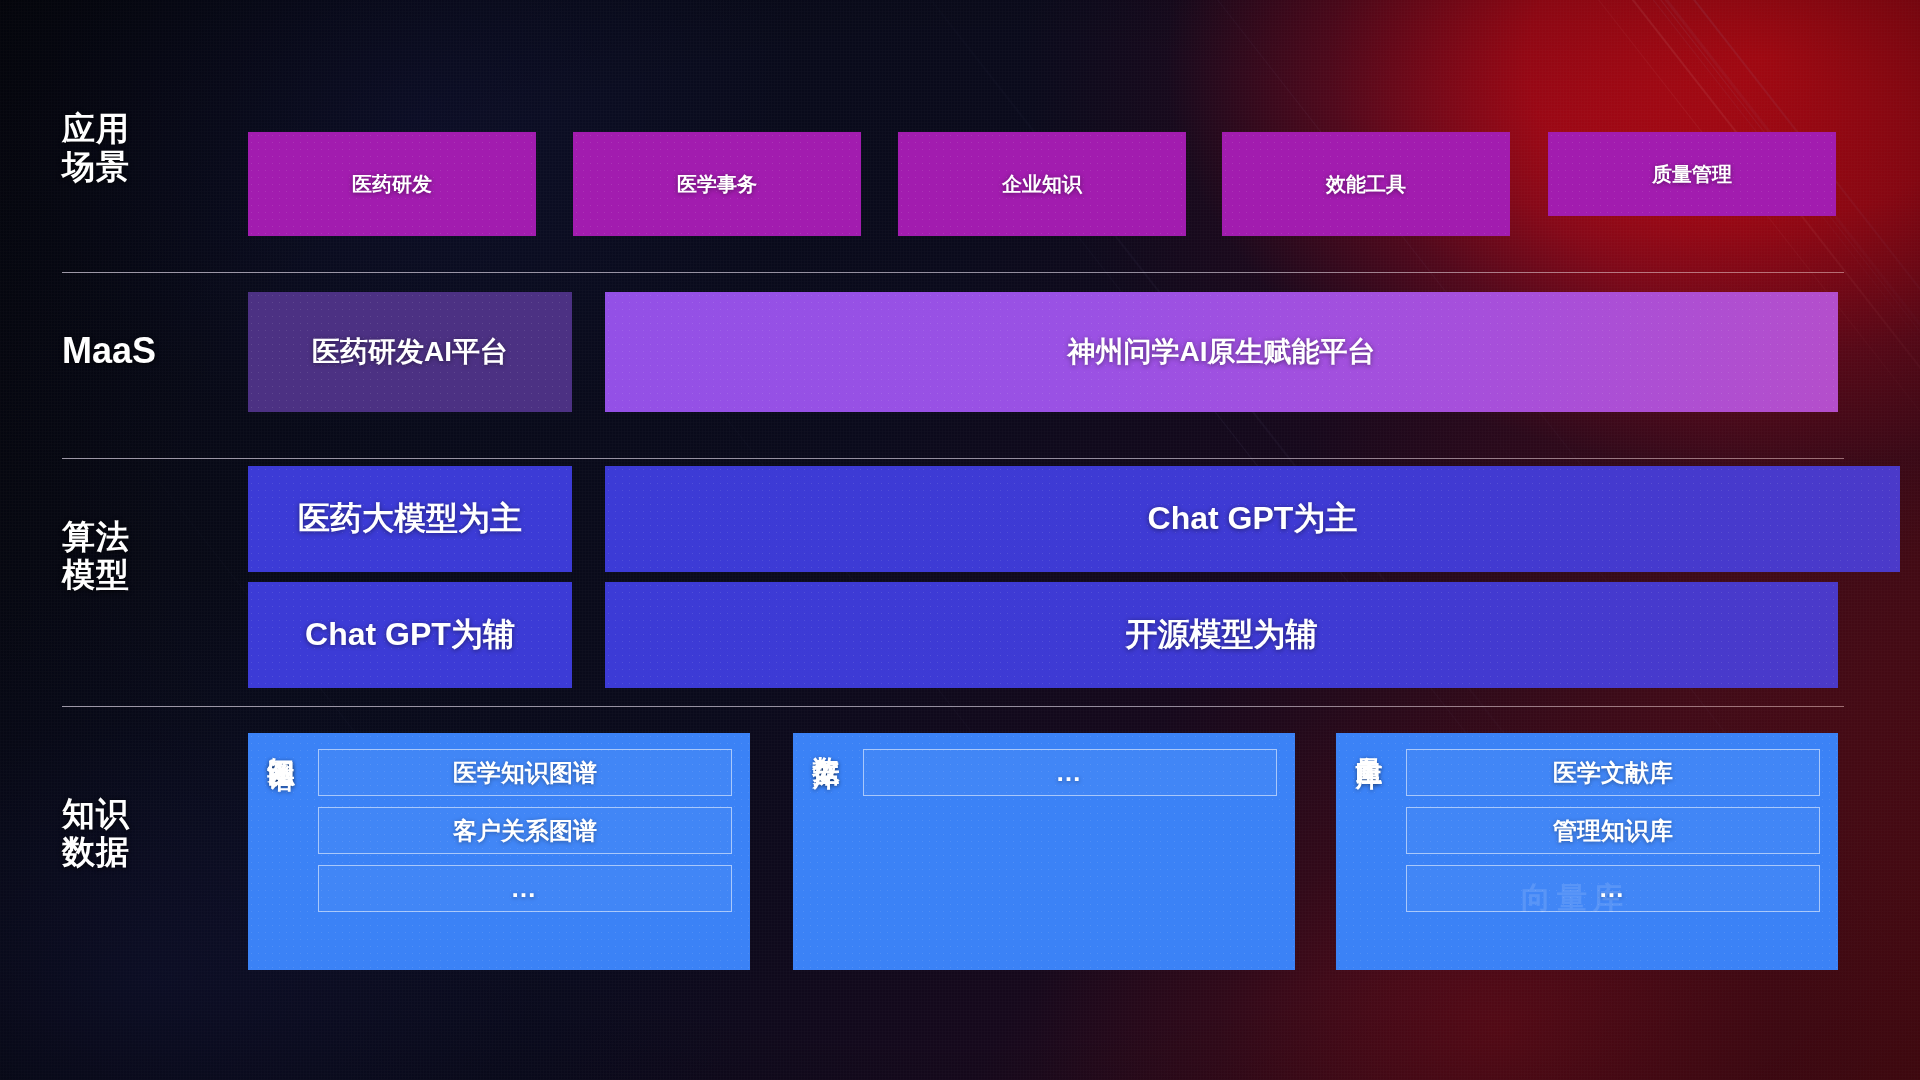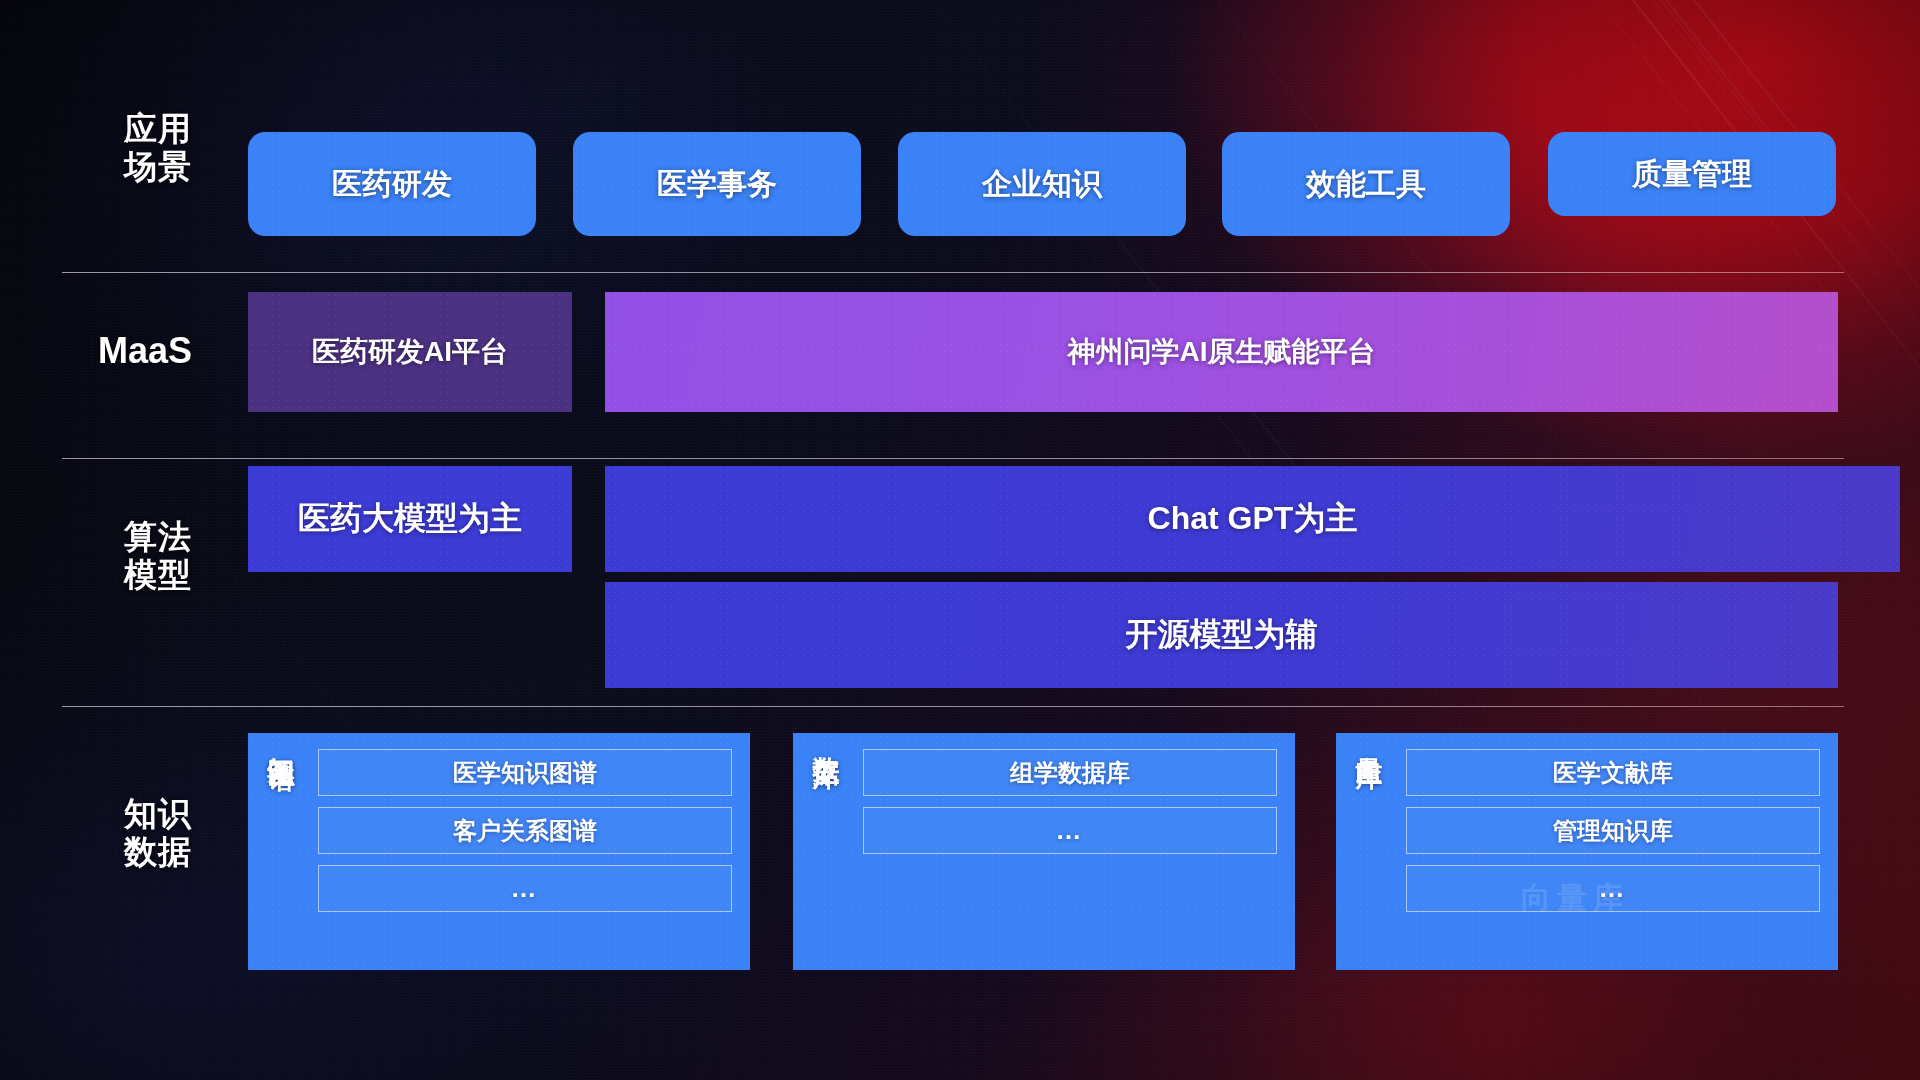--- a/index.html
+++ b/index.html
@@ -48,41 +48,41 @@
   .divider {
     position:absolute; left:62px; width:1782px; height:1px;
     background:linear-gradient(90deg, rgba(214,206,222,0.72) 0%, rgba(214,206,222,0.66) 60%, rgba(232,190,190,0.55) 100%);
   }
 
   .row-label {
     position:absolute;
     color:#ffffff;
     font-weight:bold;
     letter-spacing:1px;
-    text-align:right;
+    text-align:left;
     line-height:1.16;
     text-shadow:0 1px 5px rgba(0,0,0,0.85);
     white-space:pre-line;
   }
 
   .card {
     position:absolute;
     display:flex; align-items:center; justify-content:center;
     color:#ffffff; font-weight:bold;
     text-shadow:0 1px 5px rgba(0,0,0,0.45);
     overflow:hidden;
   }
   .card::after {
     content:""; position:absolute; inset:0; pointer-events:none; opacity:0.14;
     background-image:radial-gradient(rgba(255,255,255,0.75) 0.6px, rgba(0,0,0,0) 0.7px);
     background-size:7px 7px;
   }
   .card .lbl { position:relative; z-index:1; }
 
-  .app-card   { background:#3b82f6; font-size:30px;border-radius:17px; }
+  .app-card   { background:#a21caf; font-size:20px; }
   .maas-left  { background:#4c3183; font-size:28px;text-align:center; }
   .maas-right {
     background:linear-gradient(100deg,#9350e6 0%,#9a51e4 38%,#a64fdb 70%,#b44ecb 100%);
     font-size:28px;
   }
   .algo-card  { background:#3c3bd6; font-size:32px; }
   .algo-card.wide { background:linear-gradient(100deg,#3c3bd6 0%,#3f3ad3 60%,#4b3ac9 100%); }
 
   
   .kpanel {
@@ -190,40 +190,42 @@
 
   <div class="row-label" style="left:62px; top:518px; width:130px; font-size:33px;">算法
 模型</div>
 
   <div class="card algo-card" style="left:248px; top:466px; width:324px; height:106px;">
     <span class="lbl">医药大模型为主</span>
   </div>
   <div class="card algo-card wide" style="left:605px; top:466px; width:1295px; height:106px;">
     <span class="lbl">Chat GPT为主</span>
   </div>
+  <div class="card algo-card" style="left:248px; top:582px; width:324px; height:106px;">
+    <span class="lbl">Chat GPT为辅</span>
+  </div>
   <div class="card algo-card wide" style="left:605px; top:582px; width:1233px; height:106px;">
     <span class="lbl">开源模型为辅</span>
   </div>
 
   <div class="row-label" style="left:62px; top:795px; width:130px; font-size:33px;">知识
 数据</div>
 
   <div class="kpanel" style="left:248px; top:733px; width:502px; height:237px;">
     <div class="kpanel-title">知识图谱</div>
     <div class="kpanel-items">
       <div class="kitem">医学知识图谱</div>
       <div class="kitem">客户关系图谱</div>
       <div class="kitem dots">…</div>
     </div>
   </div>
 
   <div class="kpanel" style="left:793px; top:733px; width:502px; height:237px;">
     <div class="kpanel-title">数据库</div>
     <div class="kpanel-items">
-      <div class="kitem">组学数据库</div>
       <div class="kitem dots">…</div>
     </div>
   </div>
 
   <div class="kpanel" style="left:1336px; top:733px; width:502px; height:237px;">
     <div class="kpanel-title">向量库</div>
     <div class="kpanel-items">
       <div class="kitem">医学文献库</div>
       <div class="kitem">管理知识库</div>
       <div class="kitem dots">…</div>

